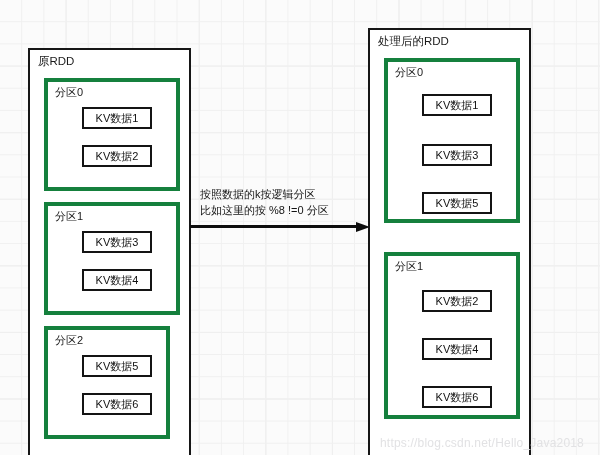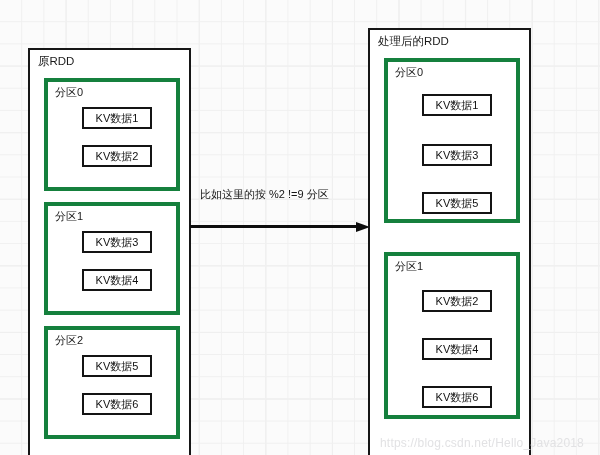--- a/index.html
+++ b/index.html
@@ -141,29 +141,30 @@
       <div class="kv-box" id="src-p0-i0" style="left: 34px; top: 25px; width: 70px; height: 22px;">KV数据1</div>
       <div class="kv-box" id="src-p0-i1" style="left: 34px; top: 63px; width: 70px; height: 22px;">KV数据2</div>
     </div>
 
     <div class="partition-box" id="src-p1" style="left: 14px; top: 152px; width: 136px; height: 113px;">
       <div class="partition-title">分区1</div>
       <div class="kv-box" id="src-p1-i0" style="left: 34px; top: 25px; width: 70px; height: 22px;">KV数据3</div>
       <div class="kv-box" id="src-p1-i1" style="left: 34px; top: 63px; width: 70px; height: 22px;">KV数据4</div>
     </div>
 
-    <div class="partition-box" id="src-p2" style="left: 14px; top: 276px; width: 136px; height: 113px;">
+    <div class="partition-box" id="src-p2" style="left: 14px; top: 276px; width: 126px; height: 113px;">
       <div class="partition-title">分区2</div>
       <div class="kv-box" id="src-p2-i0" style="left: 34px; top: 25px; width: 70px; height: 22px;">KV数据5</div>
       <div class="kv-box" id="src-p2-i1" style="left: 34px; top: 63px; width: 70px; height: 22px;">KV数据6</div>
     </div>
   </div>
 
   <div class="annotation">
-    <div>比如这里的按 %2 !=9 分区</div>
+    <div>按照数据的k按逻辑分区</div>
+    <div>比如这里的按 %8 !=0 分区</div>
   </div>
 
   <div class="arrow-wrap">
     <div class="arrow-line"></div>
     <div class="arrow-head"></div>
   </div>
 
   <div class="rdd-box" id="result-rdd" style="left: 368px; top: 28px; width: 163px; height: 442px;">
     <div class="rdd-title">处理后的RDD</div>
 

